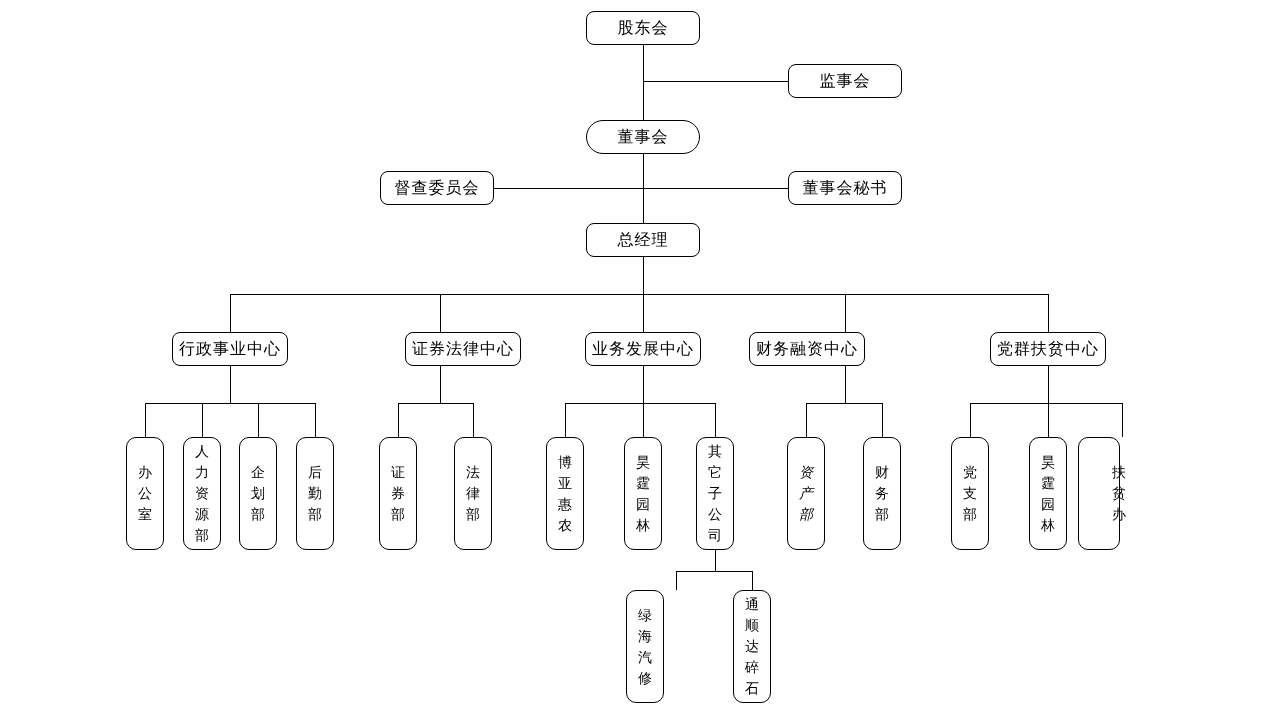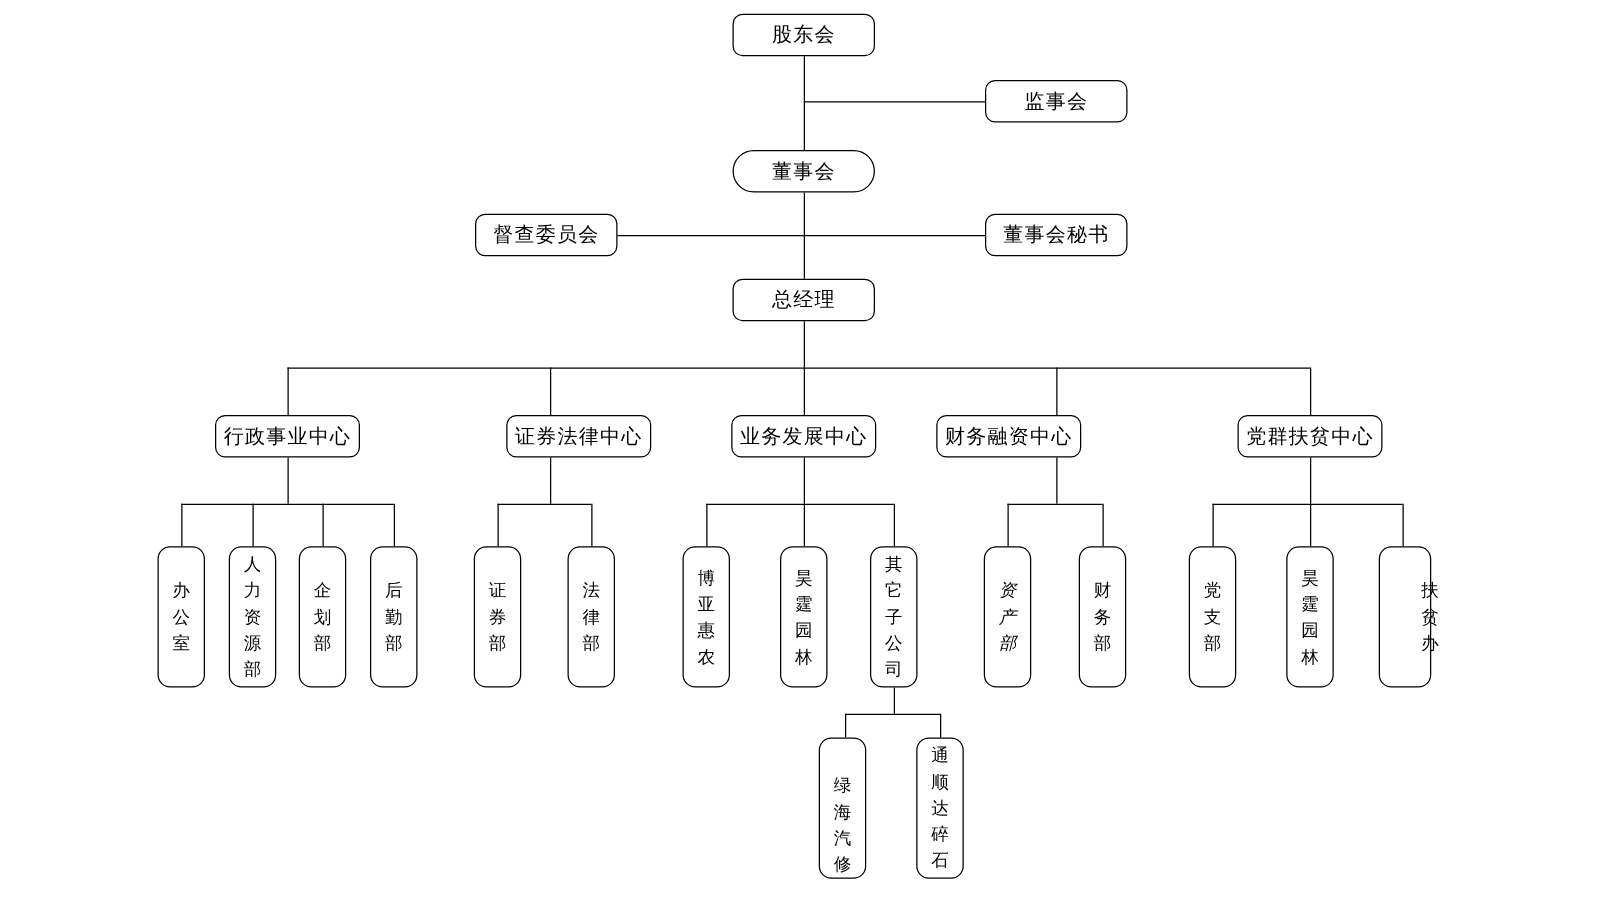--- a/index.html
+++ b/index.html
@@ -142,24 +142,24 @@
   <div class="node vnode" style="left:863px;">
       <span class="vtext">财务部</span>
     </div>
 
   <div class="node vnode" style="left:951px;">
       <span class="vtext">党支部</span>
     </div>
   <div class="node vnode" style="left:1029px;">
       <span class="vtext">昊霆园林</span>
     </div>
-  <div class="node vnode" style="left:1103px;padding-left:40px;">
+  <div class="node vnode" style="left:1078px;padding-left:40px;">
       <span class="vtext">扶贫办</span>
     </div>
 
-  <div class="node vnode l6" style="left:655px;align-items:flex-end;">
+  <div class="node vnode l6" style="left:626px;">
       <span class="vtext">绿海汽修</span>
     </div>
   <div class="node vnode l6" style="left:733px;">
       <span class="vtext">通顺达碎石</span>
     </div>
 
 </div>
 
 </body></html>

